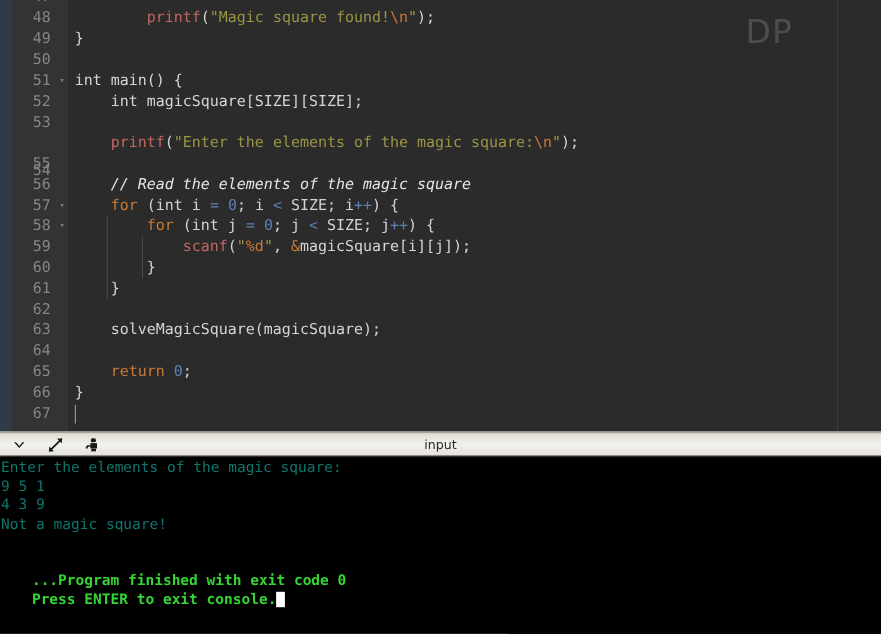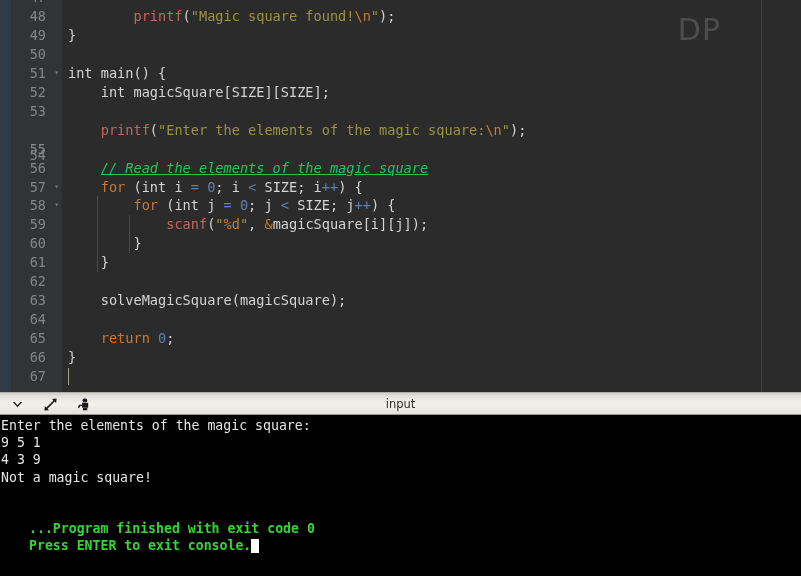--- a/index.html
+++ b/index.html
@@ -47,21 +47,21 @@
     font-size: 13.6px; color: #a9b7c6; padding-left: 6px;
     font-family: "DejaVu Sans Mono", monospace;
   }
   .t-plain  { color: #d4d4d4; }
   .t-kw     { color: #cc7832; }
   .t-fn     { color: #c1675e; }
   .t-str    { color: #9a9443; }
   .t-esc    { color: #cc7832; }
   .t-num    { color: #5e80b5; }
   .t-op     { color: #5e80b5; }
-  .t-cmt    { color: #22c55e; font-style: italic; text-decoration: underline; }
+  .t-cmt    { color: #e5e5e5; font-style: italic; }
   .t-amp    { color: #cc7832; }
   .t-punct  { color: #d4d4d4; }
 
   .indent-guide {
     position: absolute; width: 1px; background: #4a4a4a; top: 0;
   }
 
   #caret-67 {
     position: absolute; left: 68px; width: 1px; height: 17px;
     background: #9aa37a;
@@ -99,21 +99,21 @@
   
   #console {
     position: absolute; left: 0; top: 415px; width: 801px; height: 161px;
     background: #000; overflow: hidden;
     padding: 2px 0 0 1px;
   }
   .cline {
     height: 17.2px; line-height: 17.2px; white-space: pre;
     font-family: "DejaVu Sans Mono", monospace; font-size: 13.2px;
   }
-  .c-out { color: #e5e5e5; }
+  .c-out { color: #0f766e; }
   .c-sys { color: #33d633; font-weight: bold; padding-left: 28px; }
   .c-blank { color: transparent; }
   #c-cursor {
     display: inline-block; width: 8px; height: 14px;
     background: #ffffff; vertical-align: -3px;
   }
 </style>
 </head>
 <body>
 

